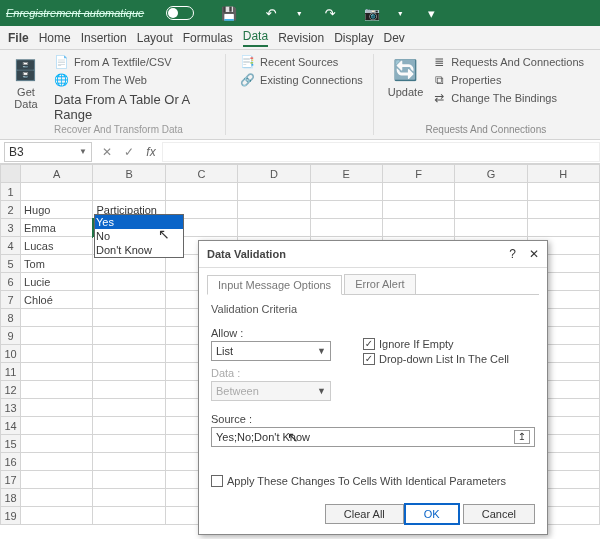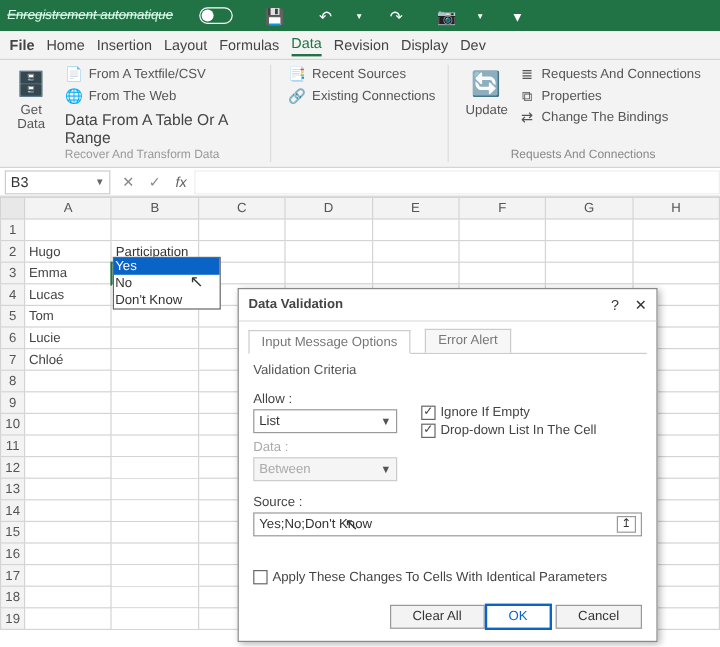--- a/index.html
+++ b/index.html
@@ -55,21 +55,21 @@
   .dropdown { position:absolute; left:94px; top:50px; width:90px; border:1px solid #666; background:#fff; z-index:5; font-size:11px; }
   .dropdown div { padding:1px 1px; }
   .dropdown .sel { background:#0a64c8; color:#fff; }
   .cursor1 { position:absolute; left:158px; top:62px; font-size:14px; z-index:6; pointer-events:none; }
 
   
   .dialog { position:absolute; left:198px; top:240px; width:350px; background:#fff; border:1px solid #888; box-shadow:2px 2px 6px rgba(0,0,0,.3); z-index:10; font-size:11px; }
   .dlg-title { display:flex; justify-content:space-between; align-items:center; padding:6px 8px; border-bottom:1px solid #ddd; }
   .dlg-title .t { font-weight:bold; color:#444; }
   .dlg-title .btns span { margin-left:10px; font-size:12px; }
-  .tabs { display:flex; gap:12px; padding:6px 8px 0 8px; }
+  .tabs { display:flex; gap:2px; padding:6px 8px 0 8px; }
   .tab { border:1px solid #ccc; border-bottom:none; padding:3px 10px; background:#f7f7f7; color:#777; font-size:11px; }
   .tab.on { background:#fff; border-bottom:1px solid #fff; position:relative; top:1px; }
   .dlg-body { border-top:1px solid #ccc; margin:0 8px; padding:8px 4px 4px 4px; }
   .section-h { color:#555; margin-bottom:6px; }
   .fld { margin:6px 0; }
   .fld label { display:block; color:#444; margin-bottom:2px; }
   .select { border:1px solid #999; height:20px; width:120px; display:flex; align-items:center; justify-content:space-between; padding:0 4px; background:#fff; }
   .select .ar { font-size:9px; color:#555; }
   .disabled { color:#aaa; border-color:#ccc; background:#f5f5f5; }
   .srcbox { border:1px solid #999; height:20px; display:flex; align-items:center; justify-content:space-between; padding:0 4px; }
@@ -422,21 +422,21 @@
       <span>✕</span>
     </span>
   </div>
   <div class="tabs">
     <div class="tab on">Input Message  Options</div>
     <div class="tab">Error Alert</div>
   </div>
   <div class="dlg-body">
     <div class="section-h">Validation Criteria</div>
 
-    <div style="display:flex; gap:20px; align-items:flex-start;">
+    <div style="display:flex; gap:32px; align-items:flex-start;">
       <div>
         <div class="fld">
           <label>Allow :</label>
           <div class="select">
             <span>List</span>
             <span class="ar">▼</span>
           </div>
         </div>
         <div class="fld">
           <label style="color:#aaa">Data :</label>

